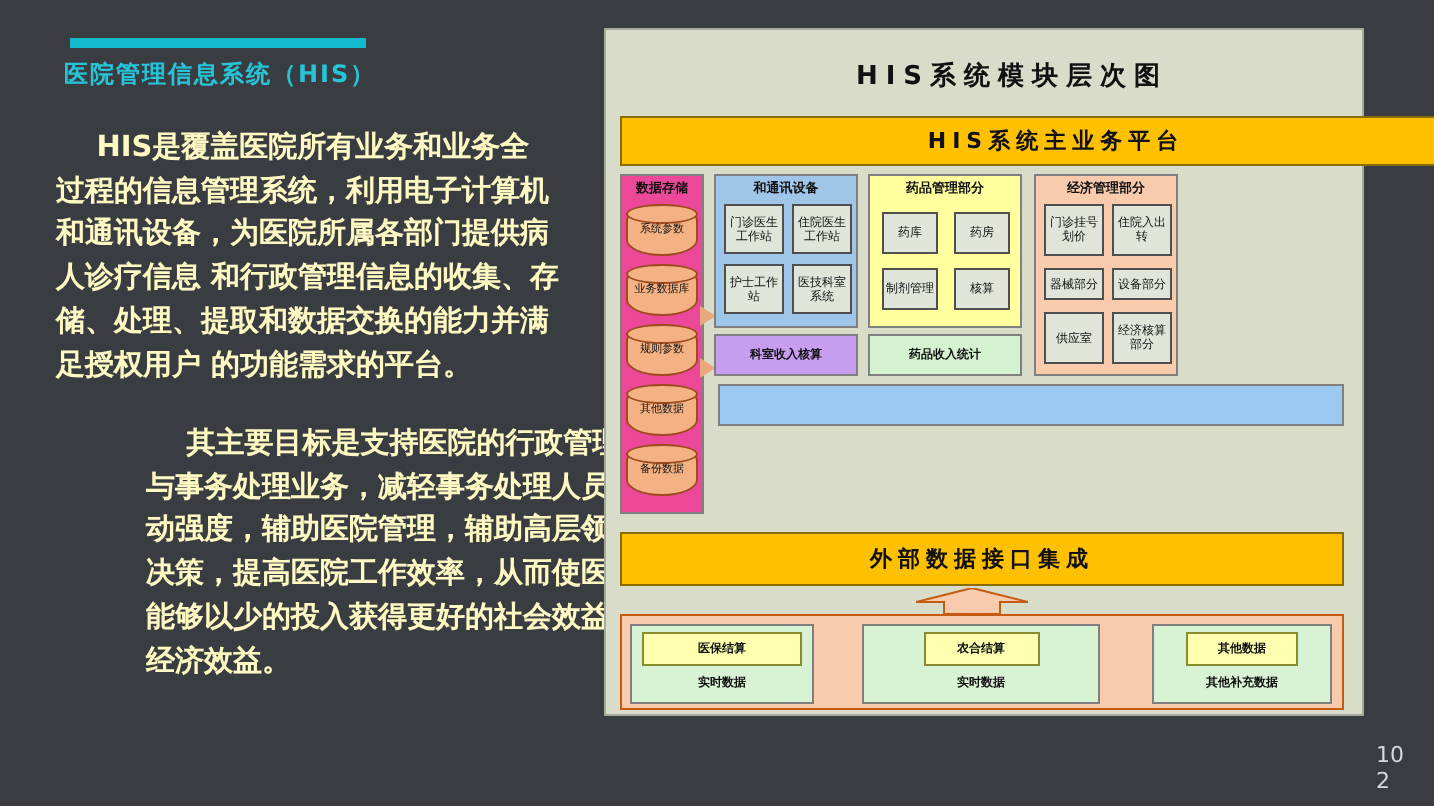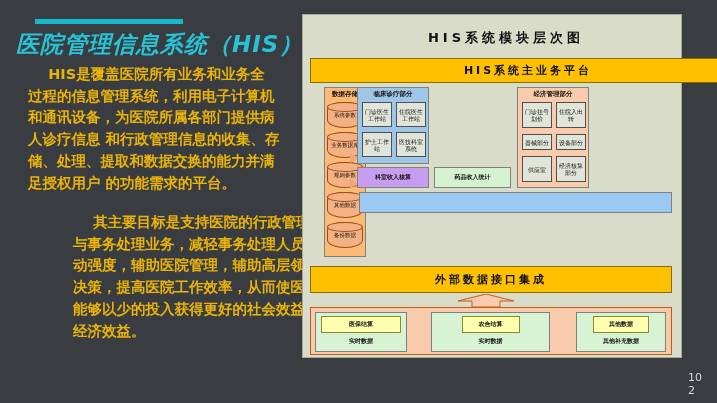--- a/index.html
+++ b/index.html
@@ -1,23 +1,23 @@
 <!DOCTYPE html>
 <html><head>
 <meta charset="utf-8">
 <style>
   html,body{margin:0;padding:0;background:#222;}
   *{box-sizing:border-box;font-family:"DejaVu Sans","Liberation Sans",sans-serif;}
   #slide{position:relative;width:717px;height:403px;background:#393d41;overflow:hidden;}
 
   
   #accent-bar{position:absolute;left:35px;top:19px;width:148px;height:5px;background:#14b9cd;}
-  #page-title{position:absolute;left:16px;top:29px;width:280px;font-size:23px;font-weight:bold;
-    color:#27c4d8;letter-spacing:1px;white-space:nowrap;font-style:italic;}
-  .body-par{position:absolute;left:28px;width:276px;font-size:14.5px;font-weight:bold;color:#eab308;
+  #page-title{position:absolute;left:32px;top:29px;width:280px;font-size:12px;font-weight:bold;
+    color:#27c4d8;letter-spacing:1px;white-space:nowrap;}
+  .body-par{position:absolute;left:28px;width:276px;font-size:14.5px;font-weight:bold;color:#fef9c3;
     line-height:21.7px;white-space:pre-wrap;}
   #par1{top:64px;}
   #par2{top:212px;margin-left:45px;}
   #page-number{position:absolute;left:688px;top:371px;width:16px;font-size:11px;line-height:13px;
     color:#d8d8d8;word-break:break-all;}
 
   
   #diagram{position:absolute;left:302px;top:14px;width:380px;height:344px;background:#dadcca;
     border:1px solid #a7a99a;color:#111;}
   #diagram-title{position:absolute;left:0;top:14px;width:100%;text-align:center;font-size:13px;
@@ -27,21 +27,21 @@
   #platform-banner{left:7px;top:43px;width:436px;height:25px;}
   #external-banner{left:7px;top:251px;width:362px;height:27px;}
 
   .panel{position:absolute;border:1px solid #808080;}
   .panel-title{width:100%;text-align:center;font-size:6.5px;font-weight:bold;line-height:7.5px;
     padding-top:3px;}
   .panel-title .tt{display:inline-block;}
   .pbox{position:absolute;background:#e0e5da;border:1px solid #4f4f4f;display:flex;align-items:center;
     justify-content:center;text-align:center;font-size:6px;line-height:7px;padding:1px;}
 
-  #storage-panel{left:21px;top:72px;width:42px;height:170px;background:#fdba74;}
+  #storage-panel{left:7px;top:72px;width:42px;height:170px;background:#ec4899;}
   .cyl{position:absolute;left:2px;width:36px;height:26px;background:#f4b183;border:1px solid #9c4a1e;
     border-radius:18px/8px;}
   .cyl::before{content:"";position:absolute;left:-1px;top:-1px;width:34px;height:8px;
     border:1px solid #9c4a1e;border-radius:50%;background:#f4b183;}
   .cyl span{position:absolute;left:0;top:9px;width:100%;text-align:center;font-size:5.5px;
     line-height:6.5px;}
   .connector{position:absolute;width:0;height:0;border-top:5px solid transparent;
     border-bottom:5px solid transparent;border-left:8px solid #e8a87c;}
 
   #clinical-panel{left:54px;top:72px;width:72px;height:77px;background:#9fc5e8;}
@@ -108,27 +108,34 @@
           <span>其他数据</span>
         </div>
       <div class="cyl" style="top:134px">
           <span>备份数据</span>
         </div>
     </div>
     <div class="connector" style="left:47px;top:138px"></div>
     <div class="connector" style="left:47px;top:164px"></div>
 
     <div id="clinical-panel" class="panel">
-      <div class="panel-title">临床诊疗部分</div>
+      <div class="panel-title">和通讯设备</div>
       <div class="pbox" style="left:4px;top:14px;width:30px;height:25px">门诊医生工作站</div>
       <div class="pbox" style="left:38px;top:14px;width:30px;height:25px">住院医生工作站</div>
       <div class="pbox" style="left:4px;top:44px;width:30px;height:25px">护士工作站</div>
       <div class="pbox" style="left:38px;top:44px;width:30px;height:25px">医技科室系统</div>
     </div>
 
+    <div id="drug-panel" class="panel">
+      <div class="panel-title"><span class="tt" style="max-width:42px">药品管理部分</span></div>
+      <div class="pbox" style="left:6px;top:18px;width:28px;height:21px">药库</div>
+      <div class="pbox" style="left:42px;top:18px;width:28px;height:21px">药房</div>
+      <div class="pbox" style="left:6px;top:46px;width:28px;height:21px">制剂管理</div>
+      <div class="pbox" style="left:42px;top:46px;width:28px;height:21px">核算</div>
+    </div>
 
     <div id="economic-panel" class="panel">
       <div class="panel-title">经济管理部分</div>
       <div class="pbox" style="left:4px;top:14px;width:30px;height:26px">门诊挂号划价</div>
       <div class="pbox" style="left:38px;top:14px;width:30px;height:26px">住院入出转</div>
       <div class="pbox" style="left:4px;top:46px;width:30px;height:16px">器械部分</div>
       <div class="pbox" style="left:38px;top:46px;width:30px;height:16px">设备部分</div>
       <div class="pbox" style="left:4px;top:68px;width:30px;height:26px">供应室</div>
       <div class="pbox" style="left:38px;top:68px;width:30px;height:26px">经济核算部分</div>
     </div>

